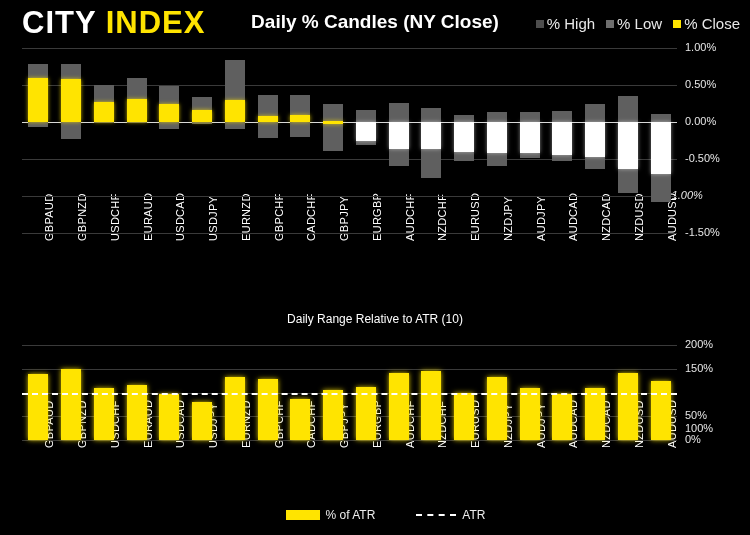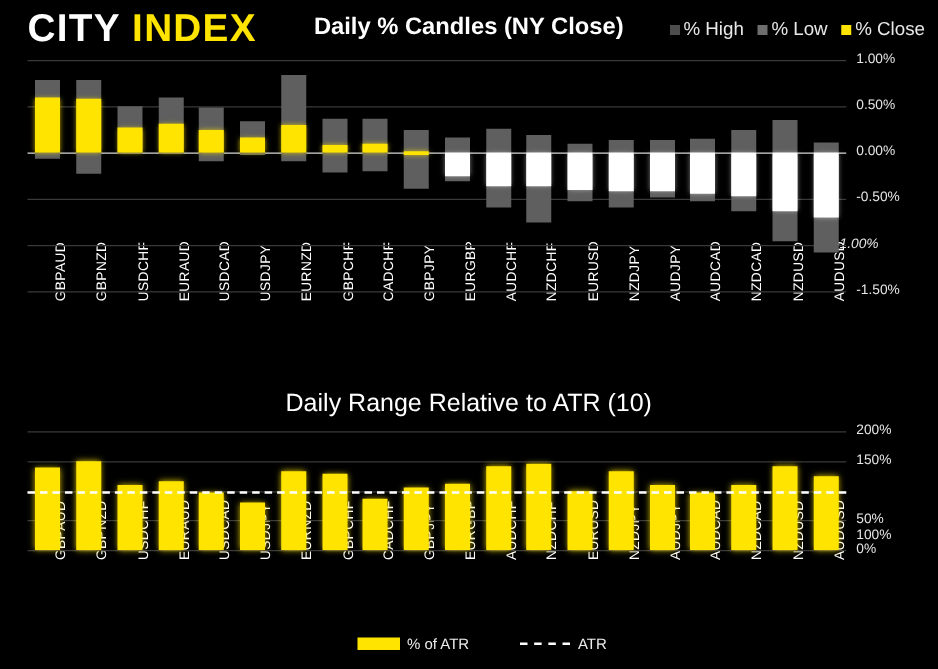--- a/index.html
+++ b/index.html
@@ -24,21 +24,21 @@
   .xlab{position:absolute;font-size:11px;color:#ffffff;white-space:nowrap;
         transform-origin:left top;transform:rotate(-90deg);letter-spacing:.3px;}
 
   
   .cd-wick{position:absolute;background:#5f5f5f;}
   .cd-body{position:absolute;}
   .cd-body.up{background:#ffe400;box-shadow:0 0 4px rgba(255,228,0,.75);}
   .cd-body.down{background:#ffffff;box-shadow:0 0 4px rgba(255,255,255,.5);}
 
   
-  #atr-title{position:absolute;left:0;top:312px;width:750px;text-align:center;font-size:20px;color:#ffffff;}
+  #atr-title{position:absolute;left:0;top:312px;width:750px;text-align:center;font-size:12px;color:#ffffff;}
   .atr-bar{position:absolute;background:#ffe400;box-shadow:0 0 5px rgba(255,228,0,.85);}
   #atr-ref{position:absolute;height:0;border-top:2px dashed #ffffff;}
 
   
   #bot-legend{position:absolute;left:0;top:508px;width:750px;display:flex;justify-content:center;
               align-items:center;gap:20px;font-size:12px;color:#ededed;}
   #bot-legend .lg{display:flex;align-items:center;gap:6px;padding-left:21px;}
   .sw-box{width:34px;height:10px;background:#ffe400;display:inline-block;}
   .sw-dash{width:40px;height:0;border-top:2px dashed #ffffff;display:inline-block;}
 </style>

